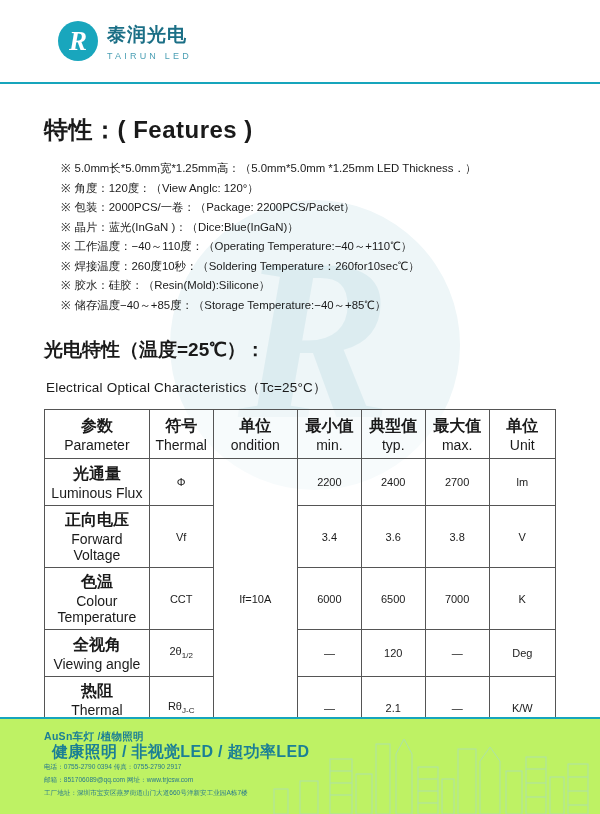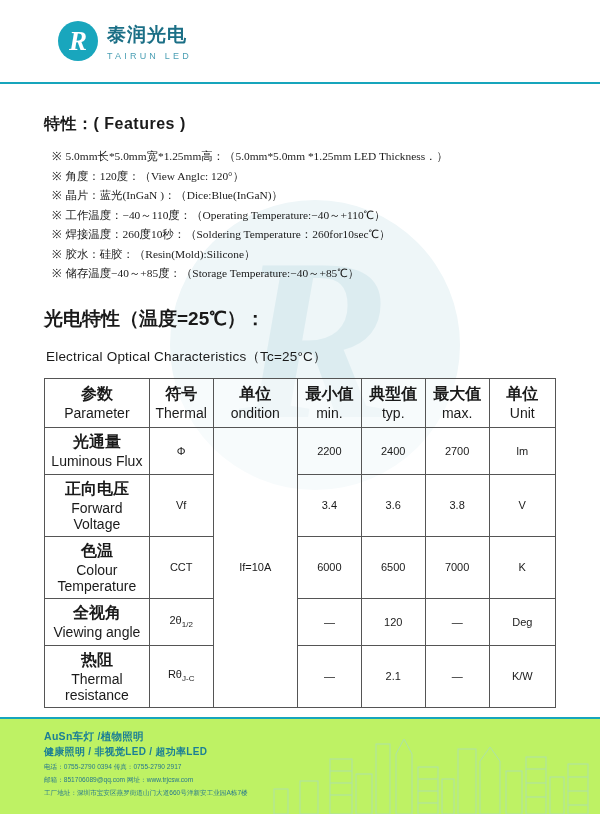--- a/index.html
+++ b/index.html
@@ -84,30 +84,29 @@
     margin-top: 3px;
   }
 
   
   .content {
     position: relative;
     z-index: 2;
     padding: 22px 44px 0 44px;
   }
   h2.section-title {
-    font-size: 16px;
+    font-size: 24px;
     font-weight: 700;
     margin: 8px 0 12px 0;
     letter-spacing: 0.5px;
   }
   .feature-list {
     list-style: none;
-    margin: 4px;
+    margin: 13px;
     padding: 0 0 0 4px;
-    font-family: Liberation Serif, serif;
   }
   .feature-list li {
     font-size: 11.4px;
     line-height: 19.5px;
     white-space: nowrap;
   }
   .bullet { margin-right: 4px; }
 
   h2.optic-title {
     font-size: 19px;
@@ -169,25 +168,26 @@
     z-index: 3;
   }
   .f-line1 {
     font-size: 10.5px;
     color: #1b7f95;
     font-weight: 700;
     letter-spacing: 0.3px;
     line-height: 15px;
   }
   .f-line2 {
-    font-size: 10px;
+    font-size: 16px;
     color: #1b7f95;
     font-weight: 700;
     letter-spacing: 0.3px;
     line-height: 15px;
+    margin-left: 8px;
   }
   .f-small {
     font-size: 6.6px;
     color: #2a7a8c;
     line-height: 10px;
     margin-top: 3px;
   }
 </style>
 </head>
 <body>
@@ -205,20 +205,21 @@
   </div>
 </div>
 
 <div class="content">
 
   <h2 class="section-title">特性：( Features )</h2>
 
   <ul class="feature-list">
     <li><span class="bullet">※</span><span>5.0mm长*5.0mm宽*1.25mm高：（5.0mm*5.0mm *1.25mm  LED Thickness．）</span></li>
     <li><span class="bullet">※</span><span>角度：120度：（View Anglc: 120°）</span></li>
+    <li><span class="bullet">※</span><span>包装：2000PCS/一卷：（Package: 2200PCS/Packet）</span></li>
     <li><span class="bullet">※</span><span>晶片：蓝光(InGaN )：（Dice:Blue(InGaN)）</span></li>
     <li><span class="bullet">※</span><span>工作温度：−40～110度：（Operating Temperature:−40～+110℃）</span></li>
     <li><span class="bullet">※</span><span>焊接温度：260度10秒：（Soldering Temperature：260for10sec℃）</span></li>
     <li><span class="bullet">※</span><span>胶水：硅胶：（Resin(Mold):Silicone）</span></li>
     <li><span class="bullet">※</span><span>储存温度−40～+85度：（Storage Temperature:−40～+85℃）</span></li>
   </ul>
 
   <h2 class="optic-title">光电特性（温度=25℃）：</h2>
   <div class="optic-sub">Electrical Optical Characteristics（Tc=25°C）</div>
 

